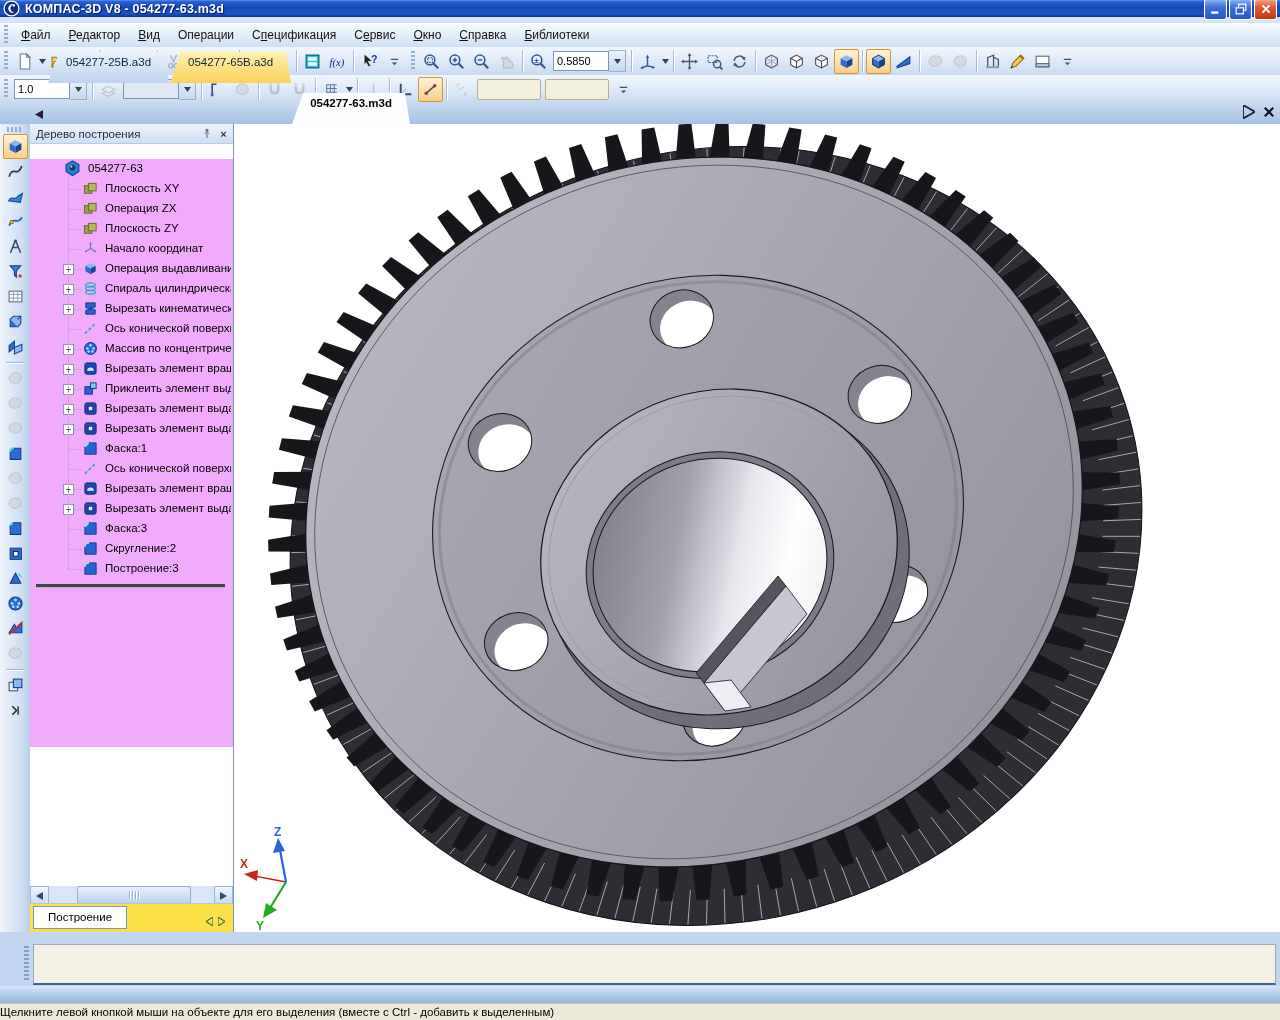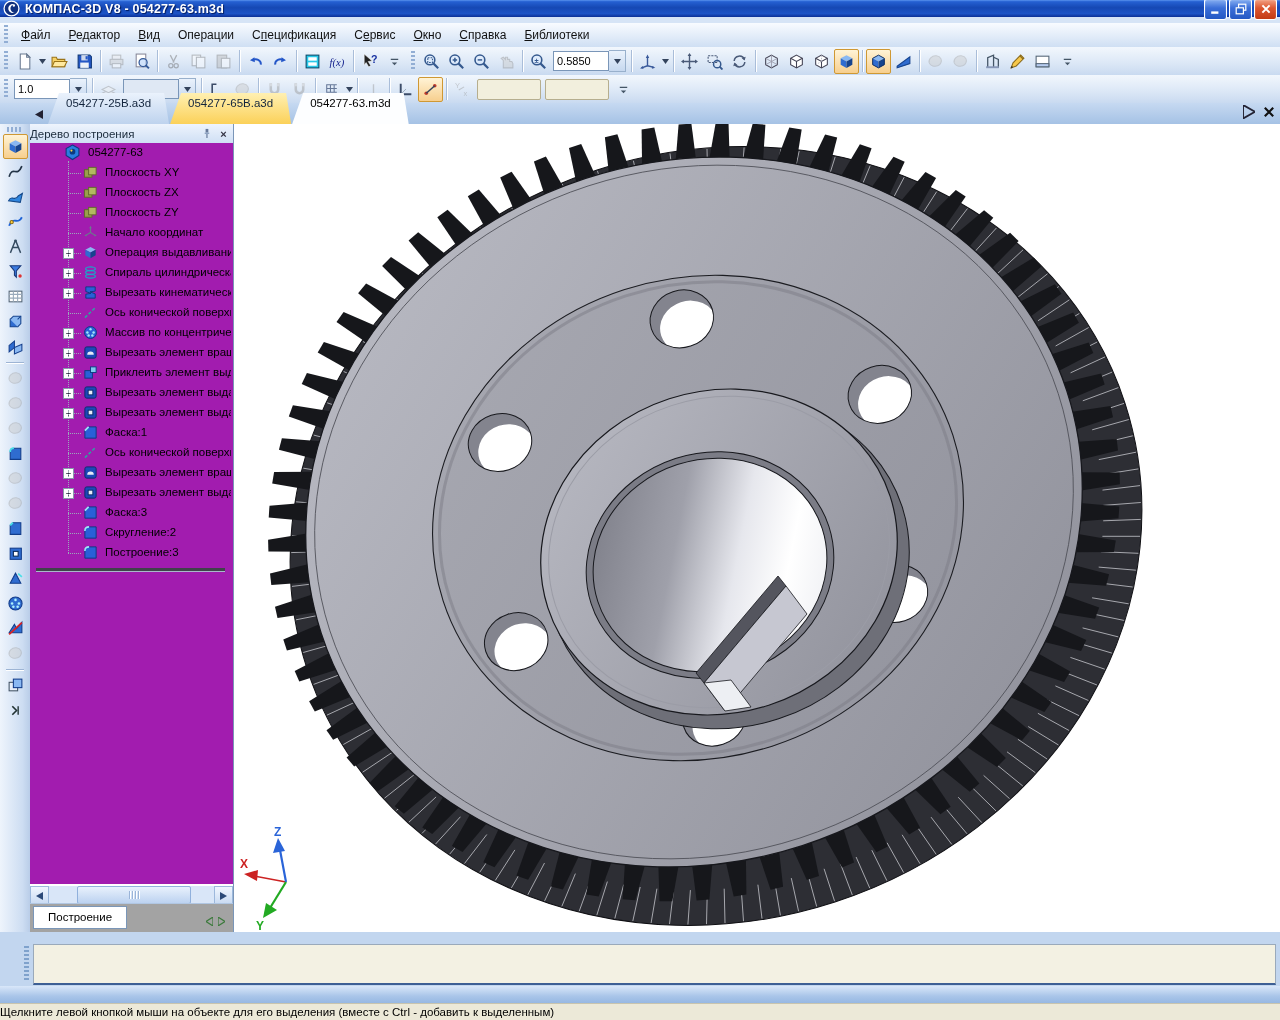--- a/index.html
+++ b/index.html
@@ -39,57 +39,57 @@
   .combo .dd svg{width:7px;height:5px;}
   .field{width:62px;height:19px;background:#f2efdd;border:1px solid #b6ae8e;border-radius:2px;margin:0 2px;flex:none;}
   
   #tabbar{position:absolute;left:0;top:103px;width:1280px;height:21px;
     background:linear-gradient(#c6d9f1,#a5c2e5);border-bottom:1px solid #8fafd6;display:flex;align-items:flex-end;}
   #tabs-prev{width:14px;height:16px;margin:0 2px 2px 32px;display:flex;align-items:center;justify-content:center;}
   #tabs-prev svg{width:8px;height:9px;}
   .tab{height:31px;line-height:21px;padding:0 18px;font-size:11.5px;color:#12243c;margin-right:1px;
     background:linear-gradient(#eaf2fc,#bed3ee);clip-path:polygon(11px 0,calc(100% - 5px) 0,100% 100%,0 100%);}
   .tab.alt{background:linear-gradient(#fff0b2,#fbd159);}
-  .tab.active{background:#fdfeff;font-weight:normal;color:#000;}
+  .tab.active{background:#fdfeff;font-weight:bold;color:#000;margin-top:41px;}
   #tabs-right{position:absolute;right:5px;top:3px;display:flex;gap:8px;align-items:center;}
   #tabs-right .tbtn{width:12px;height:12px;display:flex;align-items:center;justify-content:center;}
   
   #main{position:absolute;left:0;top:124px;width:1280px;height:808px;}
   #left-toolbar{position:absolute;left:0;top:0;width:30px;height:808px;
     background:linear-gradient(90deg,#eef4fc,#cdddf2 75%,#b9cde8);border-right:1px solid #a8c0de;}
   .lt-grip{height:5px;width:16px;margin:3px auto 2px auto;background:repeating-linear-gradient(90deg,#92aed4 0 2px,transparent 2px 4px);}
   .lt-sep{width:18px;height:1px;background:#9db4d4;box-shadow:0 1px 0 #fff;margin:3px auto;}
   .lt .tb{margin:0 auto;}
   
   #tree-panel{position:absolute;left:30px;top:0;width:203px;height:808px;background:#fff;border-right:1px solid #7a96b8;}
   #tree-header{position:absolute;left:0;top:0;width:100%;height:19px;background:linear-gradient(#eef4fd,#cfdff4);
     border-bottom:1px solid #b8cce4;display:flex;align-items:center;font-size:11.5px;color:#1a2a3a;}
-  #tree-header .ttl{flex:1;}
+  #tree-header .ttl{padding-left:6px;flex:1;}
   #tree-header .hbtn{width:15px;height:15px;display:flex;align-items:center;justify-content:center;margin-right:2px;color:#334;font-size:11px;font-weight:bold;}
-  #tree-body{position:absolute;left:0;top:19px;width:100%;height:741px;overflow:hidden;background:#a21caf;}
+  #tree-body{position:absolute;left:0;top:35px;width:100%;height:588px;overflow:hidden;background:#f0abfc;}
   .trow{position:relative;height:20px;}
   .trow .exp{position:absolute;left:33px;top:5px;width:9px;height:9px;border:1px solid #8899aa;background:#fff;
     font-size:9px;line-height:8px;text-align:center;color:#223;font-family:"DejaVu Sans Mono",monospace;}
   .trow .ticon{position:absolute;left:53px;top:2px;width:15px;height:15px;}
   .trow .ticon svg{width:15px;height:15px;}
   .trow .tlabel{position:absolute;left:75px;top:3px;font-size:11.5px;white-space:nowrap;overflow:hidden;width:126px;color:#000;}
   .trow.root .ticon{left:34px;top:1px;width:17px;height:17px;}
   .trow.root .ticon svg{width:17px;height:17px;}
   .trow.root .tlabel{left:58px;width:140px;}
   .trow.child::before{content:"";position:absolute;left:38px;top:10px;width:13px;border-top:1px dotted #9aaabb;}
   #vguide{position:absolute;left:38px;top:18px;width:1px;border-left:1px dotted #9aaabb;}
   #endbar{position:relative;margin:5px 8px 0 6px;height:3px;background:#41424a;box-shadow:0 1px 0 #aab8cc;}
   #tree-hscroll{position:absolute;left:0;top:762px;width:100%;height:17px;background:#d9e6f8;display:flex;}
   .hsbtn{width:17px;height:17px;background:linear-gradient(#f0f6fe,#c8daf2);border:1px solid #9cb8dc;display:flex;align-items:center;justify-content:center;}
   .hsbtn svg{width:7px;height:8px;}
   #hstrack{flex:1;position:relative;}
   #hsthumb{position:absolute;left:28px;top:0;width:112px;height:16px;border:1px solid #90b0dc;border-radius:2px;
     background:linear-gradient(#e8f1fc,#bcd2f0);display:flex;align-items:center;justify-content:center;gap:1px;}
   #hsthumb i{display:block;width:1px;height:8px;background:#9ab4d8;border-right:1px solid #fff;}
-  #tree-tabstrip{position:absolute;left:0;top:779px;width:100%;height:29px;background:#a3a3a3;border-top:1px solid #b0c6e2;}
+  #tree-tabstrip{position:absolute;left:0;top:779px;width:100%;height:29px;background:#fde047;border-top:1px solid #b0c6e2;}
   #tree-tab{position:absolute;left:3px;top:2px;height:21px;line-height:21px;background:#fff;border:1px solid #7a96b8;
     padding:0 14px;font-size:11.5px;color:#000;}
   #tree-tab-arrows{position:absolute;right:8px;top:8px;display:flex;gap:5px;}
   #tree-tab-arrows svg{width:7px;height:9px;}
   
   #viewport{position:absolute;left:234px;top:0;width:1046px;height:808px;background:#ffffff;}
   #gear-svg{position:absolute;left:0;top:0;width:1046px;height:808px;}
   
   #gapstrip{position:absolute;left:0;top:932px;width:1280px;height:10px;background:#c2d6ef;}
   #propbar{position:absolute;left:0;top:942px;width:1280px;height:44px;background:#c2d6ef;}
@@ -695,21 +695,21 @@
                 <rect x="1.5" y="5" width="8" height="8" fill="#9aa04a" stroke="#62662c"></rect>
                 <rect x="6" y="2.5" width="8" height="8" fill="#b2b860" stroke="#62662c"></rect>
               </svg></span>
             <span class="tlabel">Плоскость XY</span>
           </div>
           <div class="trow child">
             <span class="ticon"><svg viewBox="0 0 16 16">
                 <rect x="1.5" y="5" width="8" height="8" fill="#9aa04a" stroke="#62662c"></rect>
                 <rect x="6" y="2.5" width="8" height="8" fill="#b2b860" stroke="#62662c"></rect>
               </svg></span>
-            <span class="tlabel">Плоскость ZX</span>
+            <span class="tlabel">Операция ZX</span>
           </div>
           <div class="trow child">
             <span class="ticon"><svg viewBox="0 0 16 16">
                 <rect x="1.5" y="5" width="8" height="8" fill="#9aa04a" stroke="#62662c"></rect>
                 <rect x="6" y="2.5" width="8" height="8" fill="#b2b860" stroke="#62662c"></rect>
               </svg></span>
             <span class="tlabel">Плоскость ZY</span>
           </div>
           <div class="trow child">
             <span class="ticon"><svg viewBox="0 0 16 16">

